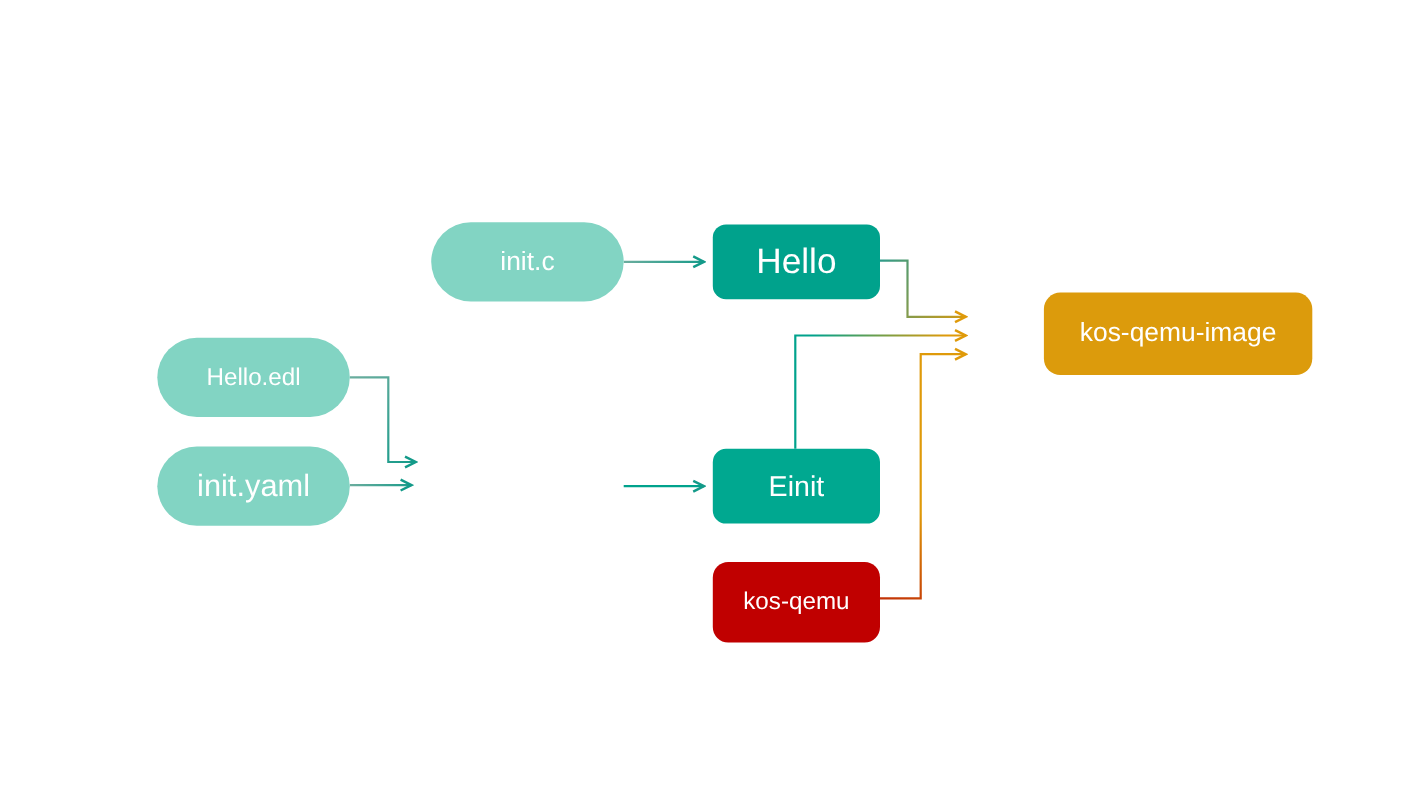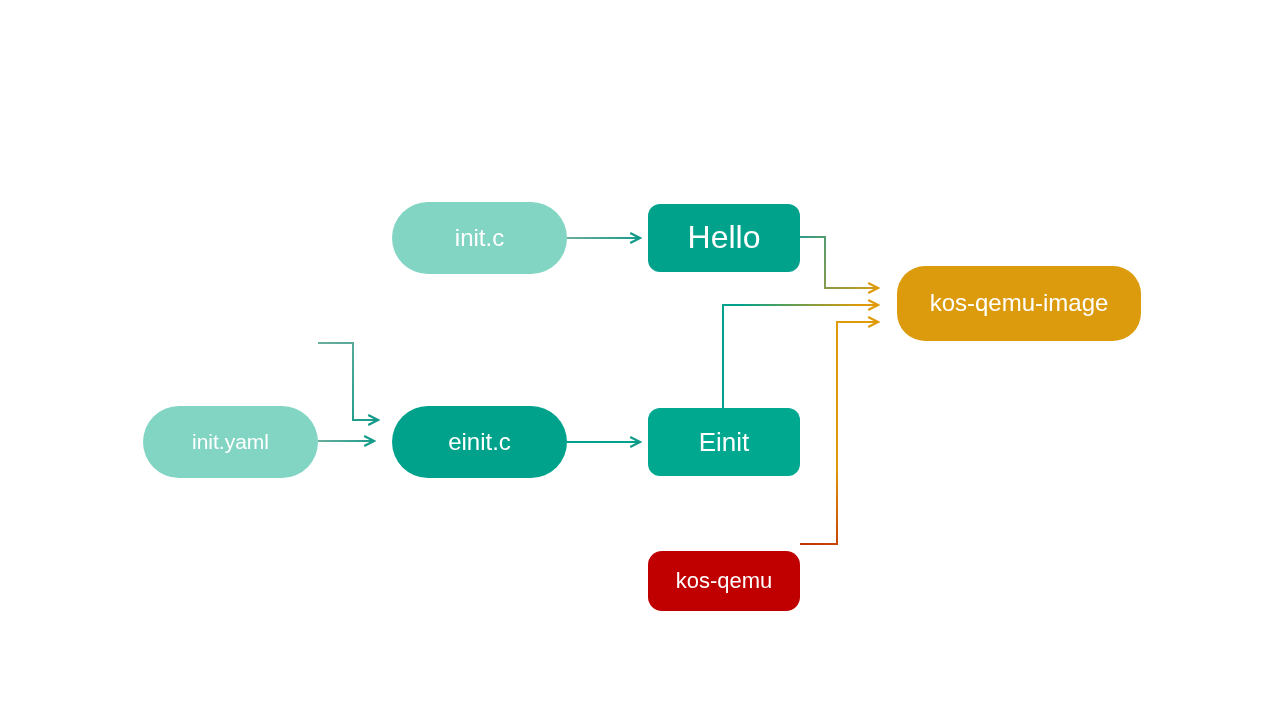--- a/index.html
+++ b/index.html
@@ -10,25 +10,25 @@
   #edges{position:absolute;left:0;top:0;width:1280px;height:720px;pointer-events:none;}
   .node{
     position:absolute;display:flex;align-items:center;justify-content:center;
     color:#fff;text-align:center;line-height:1.1;white-space:nowrap;
   }
   .pill{border-radius:36px;}
   .box{border-radius:12px;}
   #n-hello-c      {left:392px;top:202px;width:175px;height:72px;background:var(--node-light-teal);font-size:24px;}
   #n-hello        {left:648px;top:204px;width:152px;height:68px;background:var(--node-teal);font-size:32px;}
   #n-hello-edl    {left:143px;top:307px;width:175px;height:72px;background:var(--node-light-teal);font-size:22px;}
-  #n-init-yaml    {left:143px;top:406px;width:175px;height:72px;background:var(--node-light-teal);font-size:21px;}
+  #n-init-yaml    {left:143px;top:406px;width:175px;height:72px;background:var(--node-light-teal);font-size:28px;}
   #n-einit-c      {left:392px;top:406px;width:175px;height:72px;background:var(--node-teal);font-size:24px;}
   #n-einit        {left:648px;top:408px;width:152px;height:68px;background:var(--node-einit-teal);font-size:26px;justify-content:center;}
-  #n-kos-qemu     {left:648px;top:511px;width:152px;height:60px;background:var(--node-red);font-size:22px;border-radius:14px;margin-top:40px;}
-  #n-kos-qemu-image{left:897px;top:266px;width:244px;height:75px;background:var(--node-orange);font-size:24px;border-radius:28px;}
+  #n-kos-qemu     {left:648px;top:511px;width:152px;height:73px;background:var(--node-red);font-size:22px;border-radius:14px;}
+  #n-kos-qemu-image{left:949px;top:266px;width:244px;height:75px;background:var(--node-orange);font-size:24px;border-radius:15px;}
 </style>
 </head>
 <body>
 
 <div id="canvas">
 
   <svg id="edges" viewBox="0 0 1280 720" xmlns="http://www.w3.org/2000/svg">
     <defs>
       <marker id="mTeal" viewBox="0 0 10 10" refX="8.5" refY="5" markerWidth="7" markerHeight="7" orient="auto" markerUnits="strokeWidth">
         <path d="M1.5,1.5 L8.5,5 L1.5,8.5" fill="none" stroke="#139A89" stroke-width="1.6"></path>
@@ -74,28 +74,28 @@
   </svg>
 
   <div class="node pill" id="n-hello-c">
     <span>init.c</span>
   </div>
 
   <div class="node box" id="n-hello">
     <span>Hello</span>
   </div>
 
+  <div class="node pill" id="n-hello-edl">
+    <span>Hello.edl</span>
+  </div>
 
   <div class="node pill" id="n-init-yaml">
     <span>init.yaml</span>
   </div>
 
-  <div class="node pill" id="n-einit-c">
-    <span>einit.c</span>
-  </div>
 
   <div class="node box" id="n-einit">
     <span>Einit</span>
   </div>
 
   <div class="node box" id="n-kos-qemu">
     <span>kos-qemu</span>
   </div>
 
   <div class="node box" id="n-kos-qemu-image">

